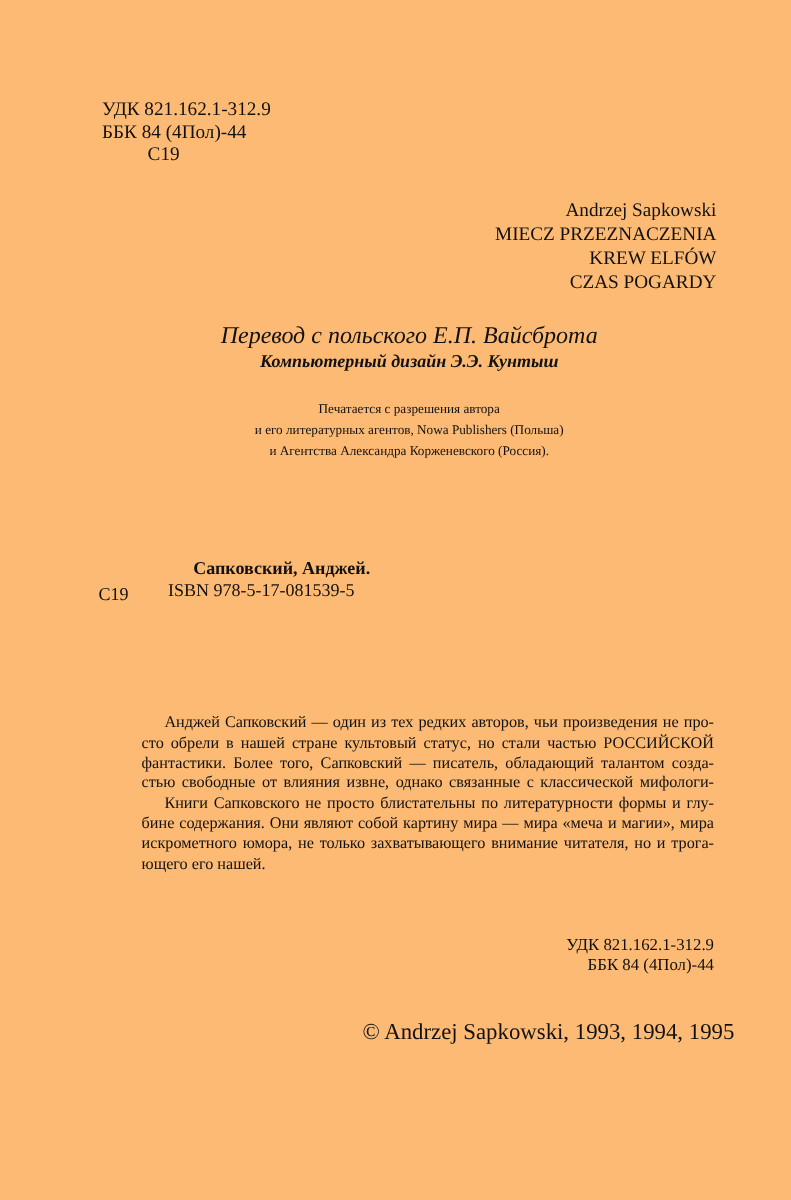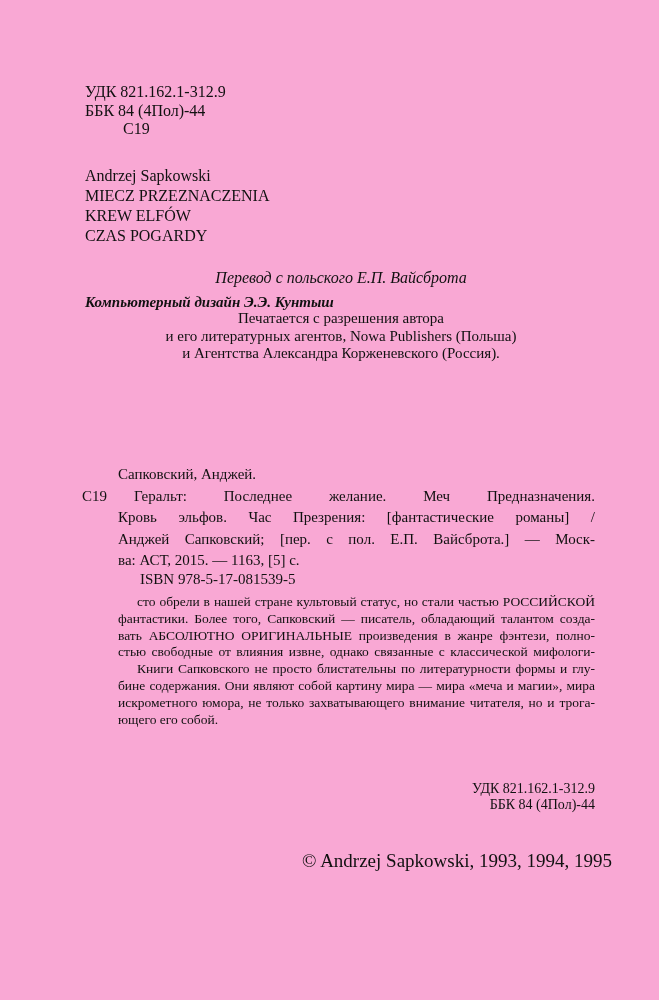--- a/index.html
+++ b/index.html
@@ -2,66 +2,66 @@
 <html><head>
 <meta charset="utf-8">
 <style>
   * { margin: 0; padding: 0; box-sizing: border-box; }
   html, body { background: #e8e8e8; }
   #page {
     position: relative;
     width: 659px;
     height: 1000px;
     margin: 0 auto;
-    background: #f9a8d4;
+    background: #fdba74;
     color: #111111;
     font-family: "Liberation Serif", "DejaVu Serif", serif;
     overflow: hidden;
   }
   .abs { position: absolute; }
 
   
   #codes-top {
     left: 85px; top: 83px;
     font-size: 16px; line-height: 18.5px;
   }
   #codes-top .code-line3 { padding-left: 38px; }
 
   
   #title-block {
     left: 85px; top: 166px; width: 512px;
-    text-align: left;
+    text-align: right;
     font-size: 16px; line-height: 20px;
   }
 
   
   #translation-credit {
     left: 85px; top: 269px; width: 512px;
     text-align: center;
     font-style: italic;
-    font-size: 16px;
+    font-size: 20px;
   }
   #design-credit {
     left: 85px; top: 294px; width: 512px;
-    text-align: left;
+    text-align: center;
     font-style: italic; font-weight: bold;
     font-size: 15px;
   }
   #permission-block {
-    left: 85px; top: 310px; width: 512px;
+    left: 85px; top: 333px; width: 512px;
     text-align: center;
-    font-size: 15px; line-height: 17.6px;
+    font-size: 11px; line-height: 17.6px;
   }
 
   
   #biblio {
     left: 118px; top: 464px; width: 477px;
     font-size: 15px; line-height: 21.5px;
   }
-  #biblio-heading { font-weight: normal; }
+  #biblio-heading { font-weight: bold; margin-left: 43px; }
   #biblio-code {
     position: absolute; left: -36px; top: 21.5px;
     font-weight: normal;
   }
   #biblio-description .jl:first-child { padding-left: 16px; }
   #isbn-line { padding-left: 22px; margin-top: -3px; }
 
   
   #annotation {
     left: 118px; top: 594px; width: 477px;
@@ -117,41 +117,35 @@
 
   <div id="permission-block" class="abs">
       <div>Печатается с разрешения автора</div>
       <div>и его литературных агентов, Nowa Publishers (Польша)</div>
       <div>и Агентства Александра Корженевского (Россия).</div>
     </div>
 
   <div id="biblio" class="abs">
     <div id="biblio-code">С19</div>
     <div id="biblio-heading">Сапковский, Анджей.</div>
-    <div id="biblio-description">
-        <div class="jl">Геральт: Последнее желание. Меч Предназначения.</div>
-        <div class="jl">Кровь эльфов. Час Презрения: [фантастические романы] /</div>
-        <div class="jl">Анджей Сапковский; [пер. с пол. Е.П. Вайсброта.] — Моск-</div>
-        <div class="jl last">ва: АСТ, 2015. — 1163, [5] с.</div>
-      </div>
     <div id="isbn-line">ISBN 978-5-17-081539-5</div>
   </div>
 
   <div id="annotation" class="abs">
     <div class="para">
+        <div class="jl">Анджей Сапковский — один из тех редких авторов, чьи произведения не про-</div>
         <div class="jl">сто обрели в нашей стране культовый статус, но стали частью РОССИЙСКОЙ</div>
         <div class="jl">фантастики. Более того, Сапковский — писатель, обладающий талантом созда-</div>
-        <div class="jl">вать АБСОЛЮТНО ОРИГИНАЛЬНЫЕ произведения в жанре фэнтези, полно-</div>
         <div class="jl">стью свободные от влияния извне, однако связанные с классической мифологи-</div>
       </div>
     <div class="para">
         <div class="jl">Книги Сапковского не просто блистательны по литературности формы и глу-</div>
         <div class="jl">бине содержания. Они являют собой картину мира — мира «меча и магии», мира</div>
         <div class="jl">искрометного юмора, не только захватывающего внимание читателя, но и трога-</div>
-        <div class="jl last">ющего его собой.</div>
+        <div class="jl last">ющего его нашей.</div>
       </div>
   </div>
 
   <div id="codes-bottom" class="abs">
     <div>УДК 821.162.1-312.9</div>
     <div>ББК 84 (4Пол)-44</div>
   </div>
 
   <div id="copyright" class="abs">
       <div>© Andrzej Sapkowski, 1993, 1994, 1995</div>

